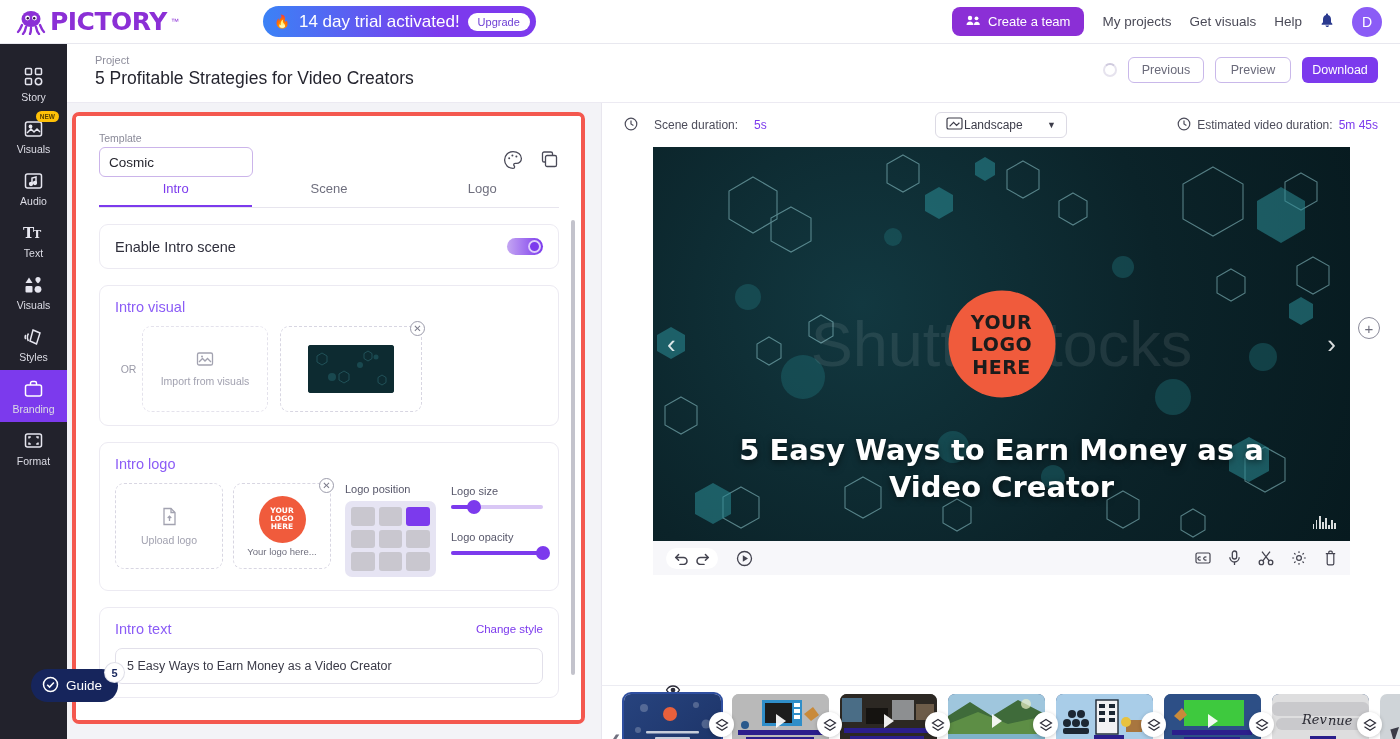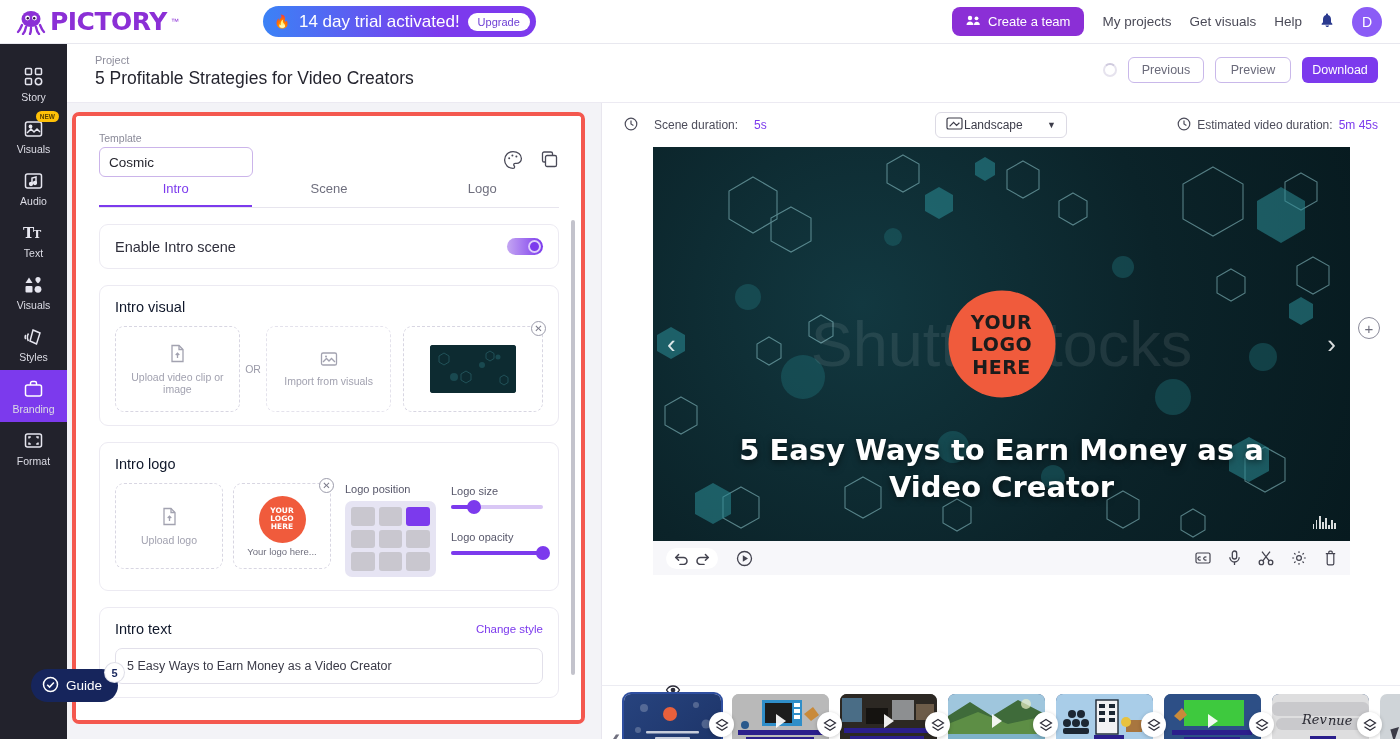--- a/index.html
+++ b/index.html
@@ -126,21 +126,21 @@
   .card-title { font-size: 14.5px; color: #2f2f3c; }
   .toggle {
     margin-left: auto; width: 36px; height: 17px; border-radius: 10px;
     background: linear-gradient(90deg,#c4a6f2,#7C3AED); position: relative; cursor: pointer;
   }
   .toggle .knob {
     position: absolute; right: 2px; top: 2px; width: 13px; height: 13px;
     border-radius: 50%; background: #7C3AED;
     box-shadow: 0 0 0 2px rgba(255,255,255,.75) inset;
   }
-  .sec-title { font-size: 14.5px; color: #0f172a; margin-bottom: 11px; }
+  .sec-title { font-size: 14.5px; color: #8b5cf6; margin-bottom: 11px; }
 
   .visual-row { display: flex; align-items: stretch; gap: 0; }
   .drop-box {
     border: 1.5px dashed #d8d6e2; border-radius: 9px;
     display: flex; flex-direction: column; align-items: center; justify-content: center;
     gap: 6px; color: #a2a2b0; font-size: 10.5px; text-align: center; cursor: pointer;
   }
   .drop-1 { width: 126px; height: 86px; padding: 0 12px; }
   .or-text { width: 27px; display: flex; align-items: center; justify-content: center; font-size: 10.5px; color: #9a9aa8; }
   .drop-2 { width: 126px; height: 86px; border-color: #e4e2ec; }
@@ -519,30 +519,20 @@
             <span class="card-title">Enable Intro scene</span>
             <span class="toggle">
                 <span class="knob"></span>
               </span>
           </div>
         </div>
 
         <div class="card">
           <div class="sec-title">Intro visual</div>
           <div class="visual-row">
-            <div class="drop-box drop-1">
-              <span>
-                <svg width="17" height="19" viewBox="0 0 17 19" fill="none" stroke="#a2a2b0" stroke-width="1.3">
-                  <path d="M3 1.5h7l4 4v12H3z"></path>
-                    <path d="M10 1.5v4h4"></path>
-                    <path d="M8.5 14v-4.5M6.7 11l1.8-1.8L10.3 11"></path>
-                </svg>
-              </span>
-              <span>Upload video clip or image</span>
-            </div>
             <div class="or-text">OR</div>
             <div class="drop-box drop-2">
               <span>
                 <svg width="18" height="16" viewBox="0 0 18 16" fill="none" stroke="#a2a2b0" stroke-width="1.3">
                   <rect x="1.5" y="2" width="15" height="12" rx="1.6"></rect>
                     <path d="M3 11l3.5-3.5 2.5 2.5 2.5-2.5L15 11"></path>
                   <circle cx="6" cy="5.6" r="1" fill="#a2a2b0" stroke="none"></circle>
                 </svg>
               </span>
               <span>Import from visuals</span>

